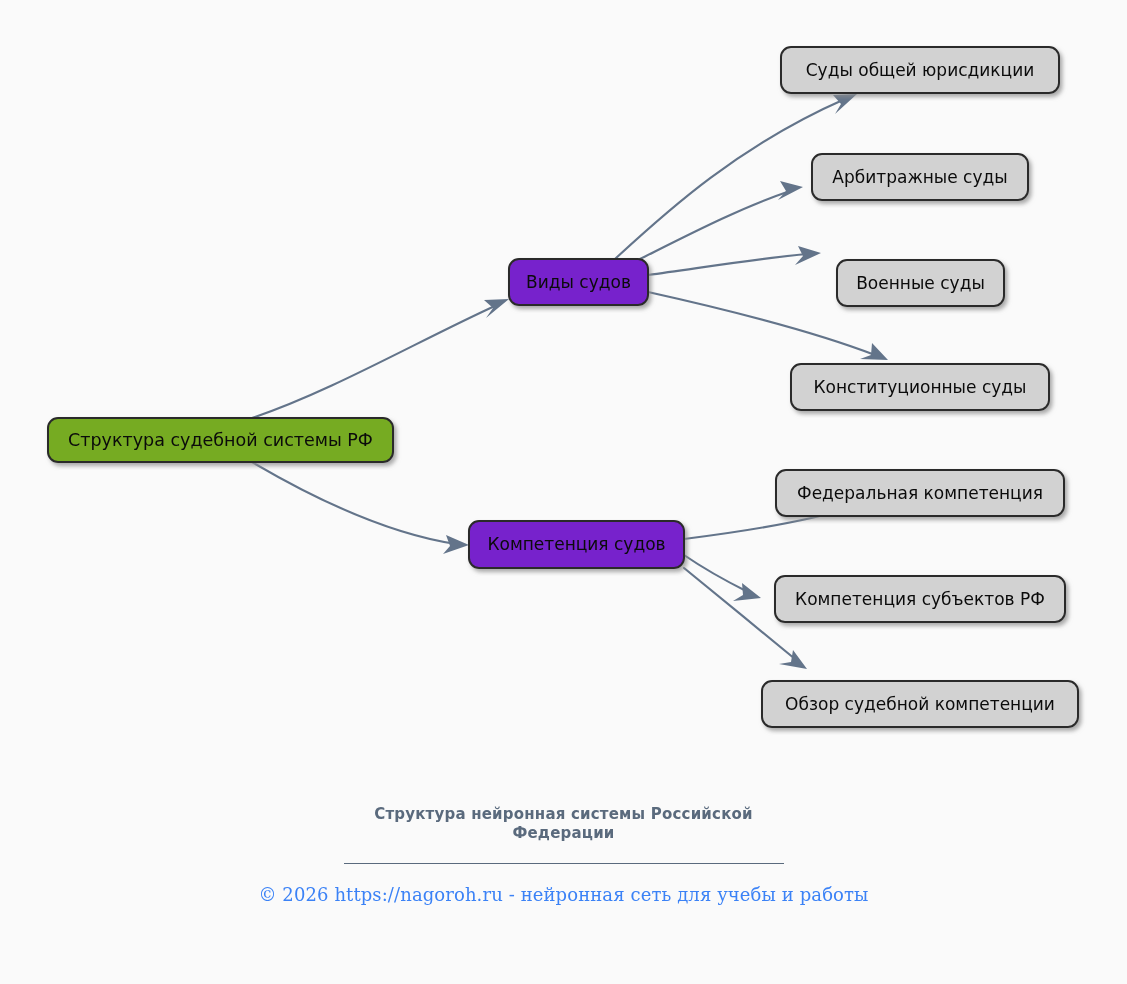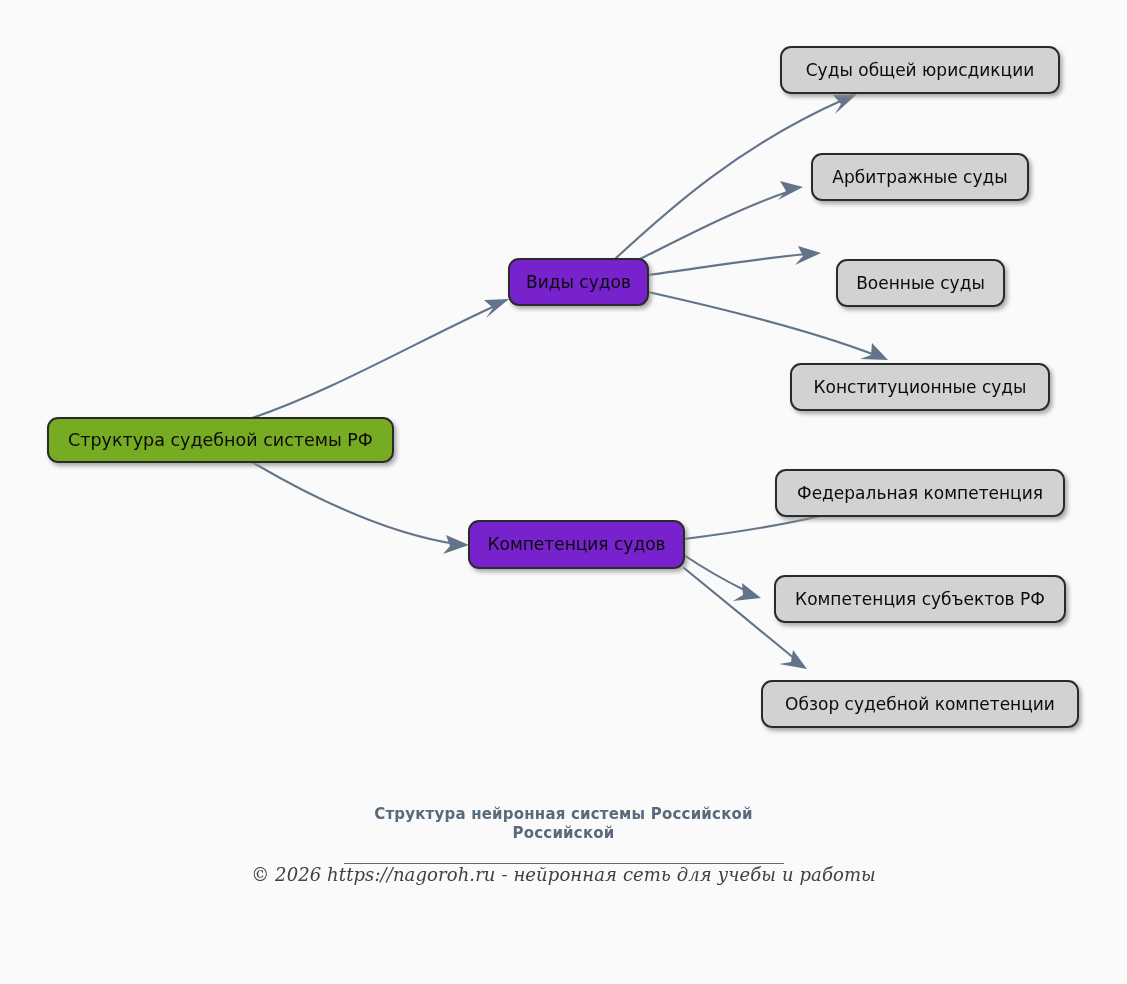--- a/index.html
+++ b/index.html
@@ -81,23 +81,23 @@
   }
   .footer-rule {
     width: 440px;
     height: 1px;
     background: #5a6a7d;
     margin: 20px auto 0 auto;
   }
   .footer-credit {
     font-family: "DejaVu Serif", "Liberation Serif", serif;
     font-size: 18px;
-    color: #404040;
+    color: #3b82f6;
+    margin-top: 20px;
     letter-spacing: 0.1px;
-    font-style: italic;
   }
 </style>
 </head>
 <body>
 
 <div id="canvas">
 
   <svg class="map" viewBox="0 0 1127 984">
     <defs>
       <filter id="nodeShadow" x="-20%" y="-20%" width="150%" height="160%">
@@ -205,19 +205,19 @@
         <rect class="node-shape leaf" x="762" y="681" width="316" height="46" rx="10" ry="10" filter="url(#nodeShadow)"></rect>
         <text class="node-label" x="920" y="705">Обзор судебной компетенции</text>
       </g>
 
     </g>
   </svg>
 
   <div class="footer">
     <div class="footer-title">
       <span>Структура нейронная системы Российской</span>
-      <span>Российской</span>
+      <span>Федерации</span>
     </div>
     <div class="footer-rule"></div>
     <div class="footer-credit">© 2026 https://nagoroh.ru - нейронная сеть для учебы и работы</div>
   </div>
 
 </div>
 
 </body></html>

